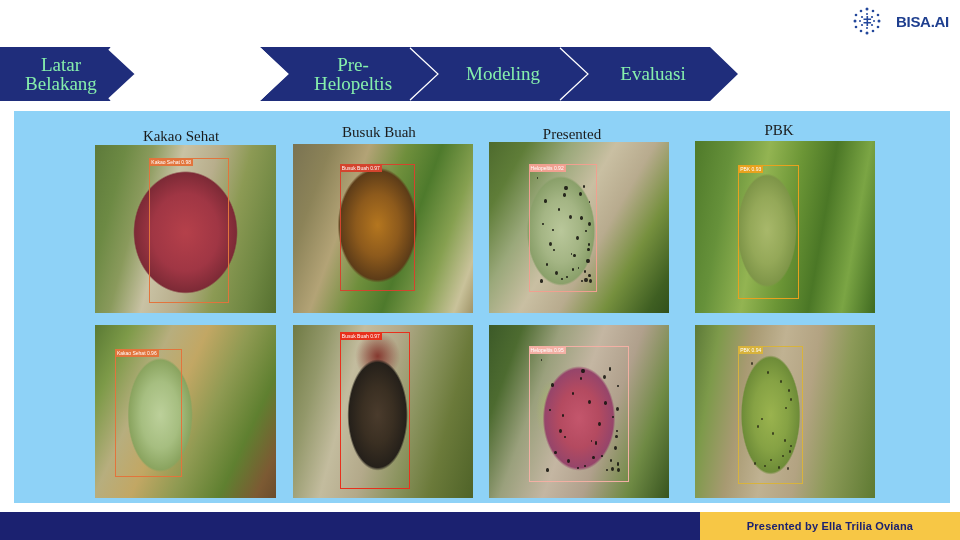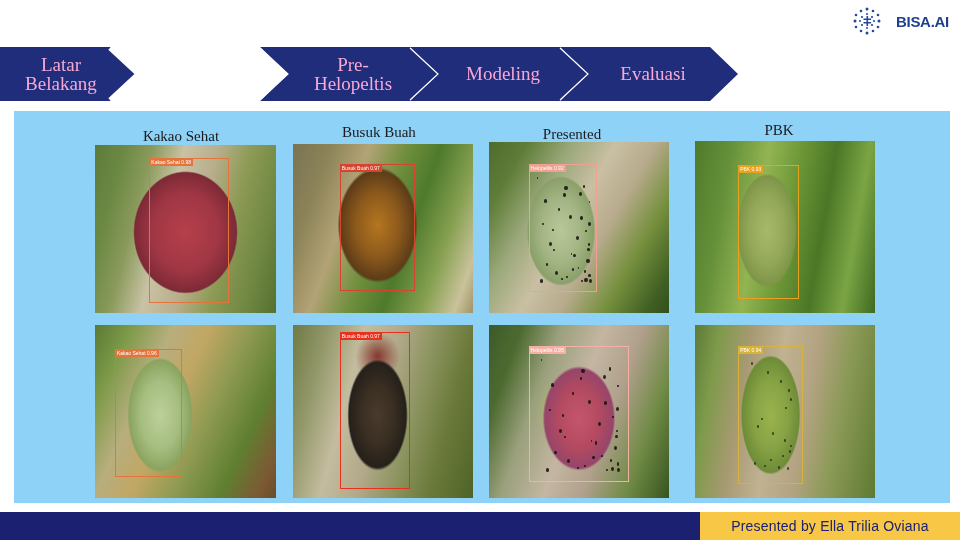--- a/index.html
+++ b/index.html
@@ -10,21 +10,21 @@
   #logo{position:absolute;left:852px;top:4px;width:100px;height:34px;
         display:flex;align-items:center;gap:14px;}
   #logo .mark{width:30px;height:30px;position:relative;flex:0 0 auto;}
   #logo .wordmark{font-family:"Liberation Sans",sans-serif;font-size:15px;
         font-weight:700;color:#1f3f8f;letter-spacing:-0.3px;line-height:1;}
 
   
   #process{position:absolute;left:0px;top:47px;width:905px;height:54px;}
   .chev{position:absolute;top:0;height:54px;display:flex;align-items:center;
         justify-content:center;box-sizing:border-box;}
-  .chev .lbl{color:#f9a8d4;font-size:19px;line-height:1.02;text-align:center;
+  .chev .lbl{color:#86efac;font-size:19px;line-height:1.02;text-align:center;
         font-family:"Liberation Serif",serif;padding:0 4px;}
   .chev.gold .lbl{color:#fdf3de;}
   .sep{position:absolute;top:0;width:1px;height:54px;}
 
   
   #panel{position:absolute;left:14px;top:111px;width:936px;height:392px;
          background:#8ed2f7;}
   .col-label{position:absolute;font-family:"Liberation Serif",serif;
          font-size:15px;color:#1b1b1b;text-align:center;white-space:nowrap;}
 
@@ -33,22 +33,22 @@
   .tile .scene{position:absolute;inset:0;}
   .bbox{position:absolute;box-sizing:border-box;}
   .bbox .tag{position:absolute;left:-1px;top:-1px;font-family:"Liberation Sans",sans-serif;
        font-size:5px;line-height:8px;height:8px;padding:0 2px;color:#fff;white-space:nowrap;
        overflow:hidden;}
 
   
   #footer{position:absolute;left:0;top:512px;width:960px;height:28px;background:#1b2170;}
   #footer-gold{position:absolute;left:700px;top:0;width:260px;height:28px;background:#f7c745;
        display:flex;align-items:center;justify-content:center;}
-  #footer-gold span{font-family:"Liberation Sans",sans-serif;font-size:14px;
-       font-weight:400;color:#1b2170;letter-spacing:.2px;}
+  #footer-gold span{font-family:"Liberation Sans",sans-serif;font-size:11px;
+       font-weight:700;color:#1b2170;letter-spacing:.2px;}
 </style>
 </head>
 <body>
 
 <div id="logo">
   <span class="mark">
     <svg width="30" height="30" viewBox="0 0 30 30" aria-hidden="true">
       <g fill="#23479b">
         <circle cx="15" cy="3" r="1.5"></circle>
           <circle cx="9" cy="5" r="1.3"></circle>

